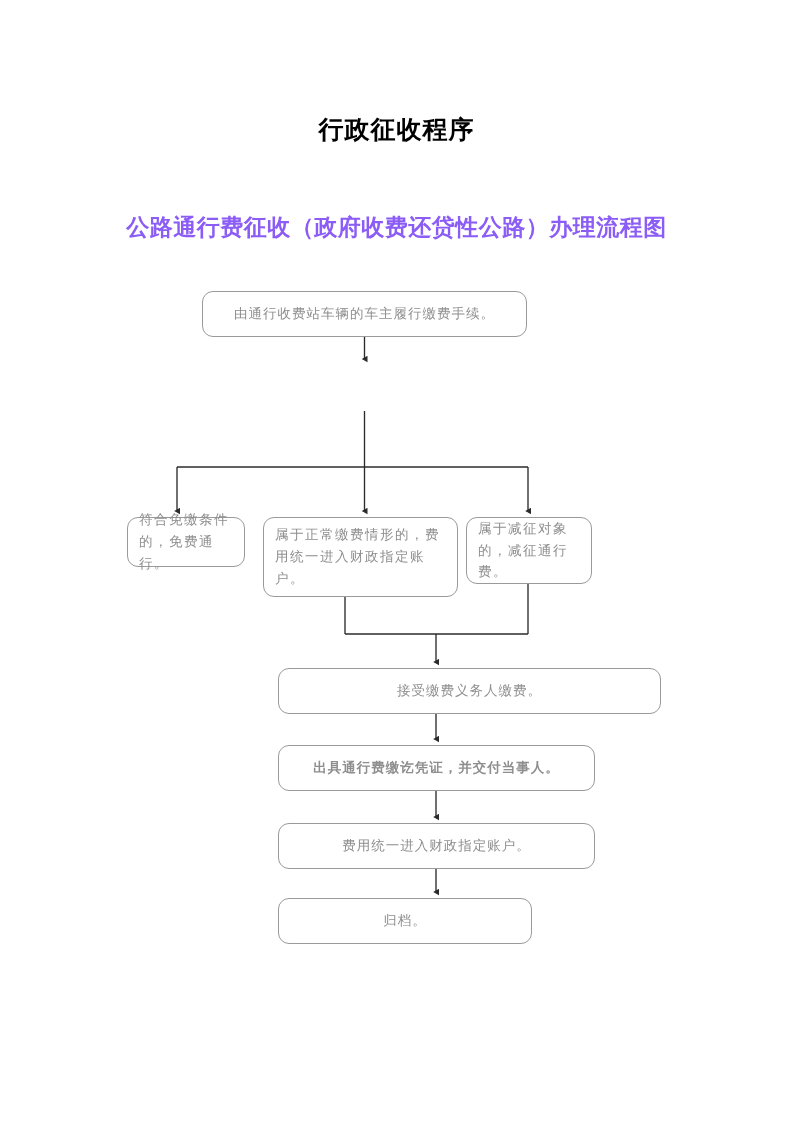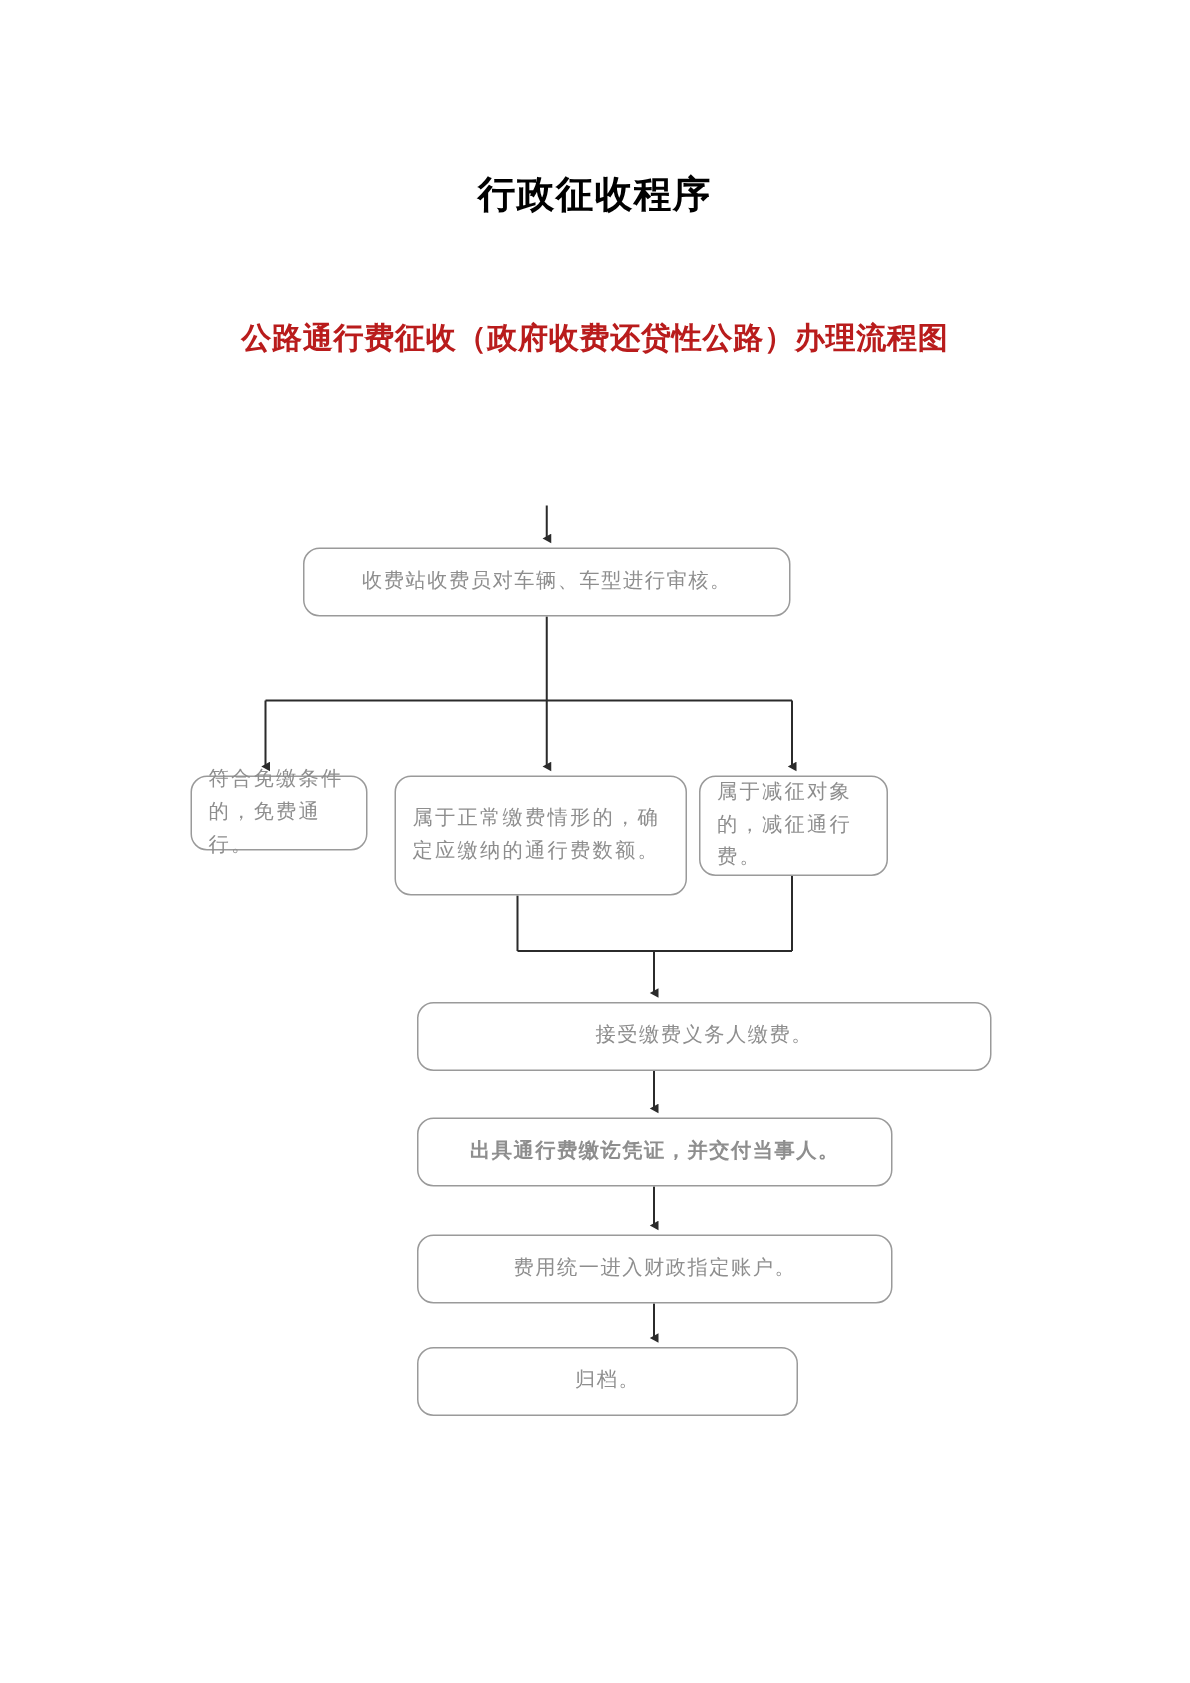--- a/index.html
+++ b/index.html
@@ -34,23 +34,23 @@
   }
 
   .doc-subtitle {
     position: absolute;
     left: 0;
     right: 0;
     top: 212px;
     text-align: center;
     font-family: "DejaVu Serif", "Liberation Serif", serif;
     font-weight: bold;
-    font-size: 20px;
+    font-size: 23px;
     letter-spacing: 0.5px;
-    color: #b91c1c;
+    color: #8b5cf6;
   }
 
   
   #flow-svg {
     position: absolute;
     left: 0;
     top: 0;
     width: 793px;
     height: 1122px;
   }
@@ -126,31 +126,31 @@
       <line x1="436" y1="634" x2="436" y2="662" marker-end="url(#arrowhead)"></line>
 
       <line x1="436" y1="714" x2="436" y2="739" marker-end="url(#arrowhead)"></line>
 
       <line x1="436" y1="791" x2="436" y2="817" marker-end="url(#arrowhead)"></line>
 
       <line x1="436" y1="869" x2="436" y2="892" marker-end="url(#arrowhead)"></line>
     </g>
   </svg>
 
+  <div class="node" style="left:202px; top:291px; width:325px; height:46px;">
+    <span class="node-text">由通行收费站车辆的车主履行缴费手续。</span>
+  </div>
 
-  <div class="node" style="left:202px; top:365px; width:325px; height:46px;">
-    <span class="node-text">收费站收费员对车辆、车型进行审核。</span>
-  </div>
 
   <div class="node left-align" style="left:127px; top:517px; width:118px; height:50px;">
     <span class="node-text">符合免缴条件的，免费通行。</span>
   </div>
 
   <div class="node left-align" style="left:263px; top:517px; width:195px; height:80px;">
-    <span class="node-text">属于正常缴费情形的，确定应缴纳的通行费数额。</span>
+    <span class="node-text">属于正常缴费情形的，费用统一进入财政指定账户。</span>
   </div>
 
   <div class="node left-align" style="left:466px; top:517px; width:126px; height:67px;">
     <span class="node-text">属于减征对象的，减征通行费。</span>
   </div>
 
   <div class="node" style="left:278px; top:668px; width:383px; height:46px;">
     <span class="node-text">接受缴费义务人缴费。</span>
   </div>
 

